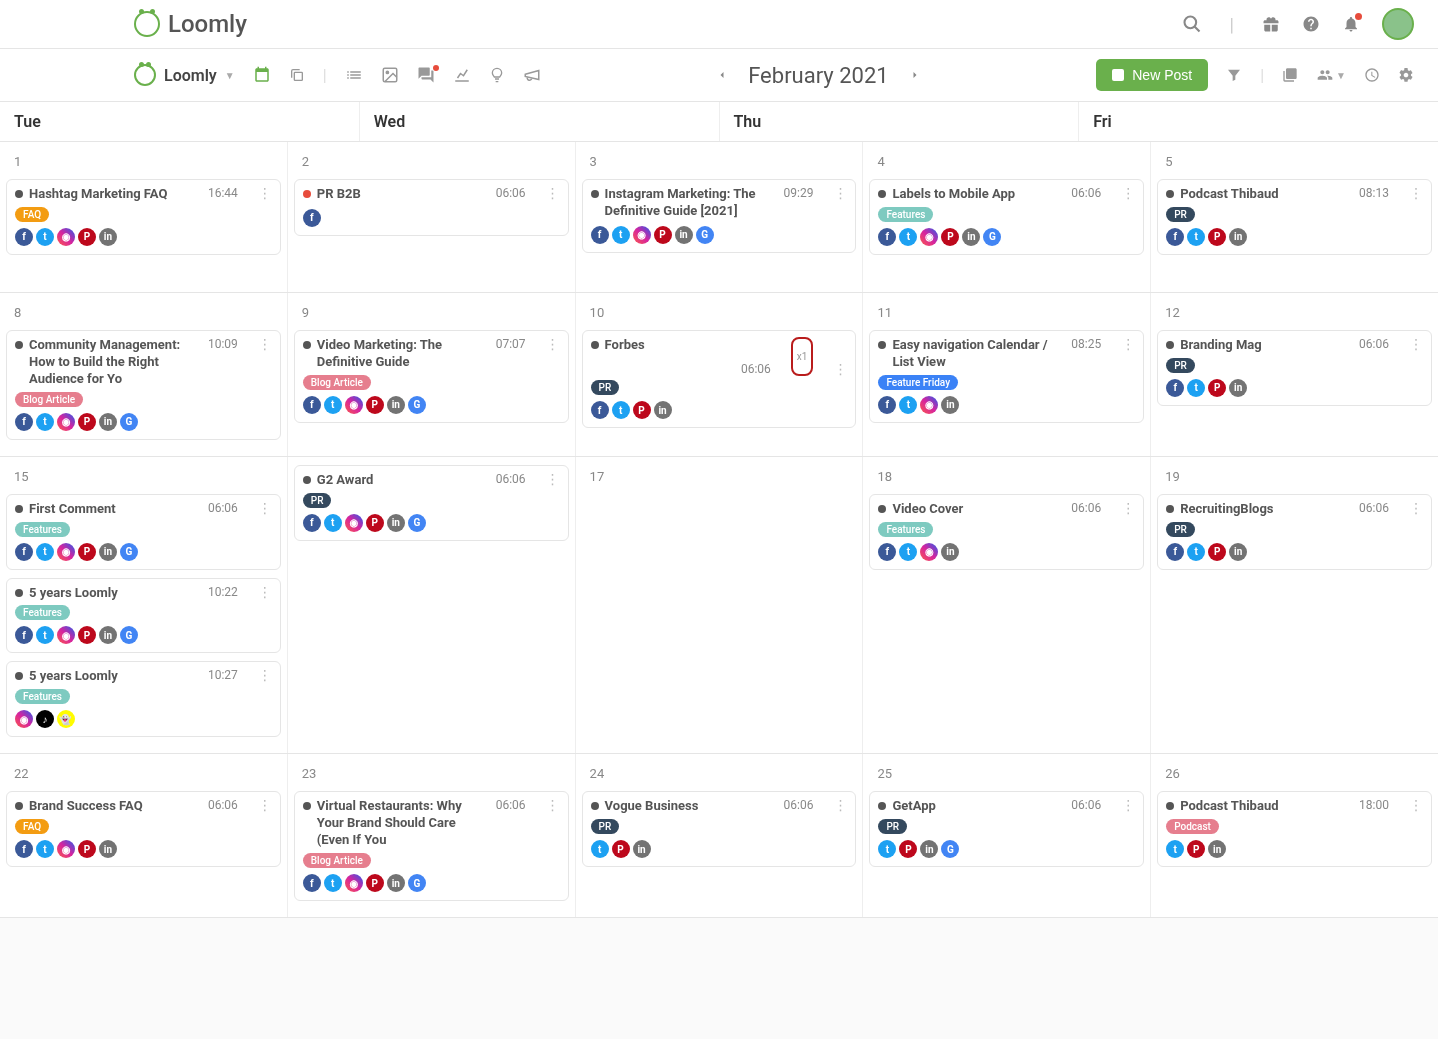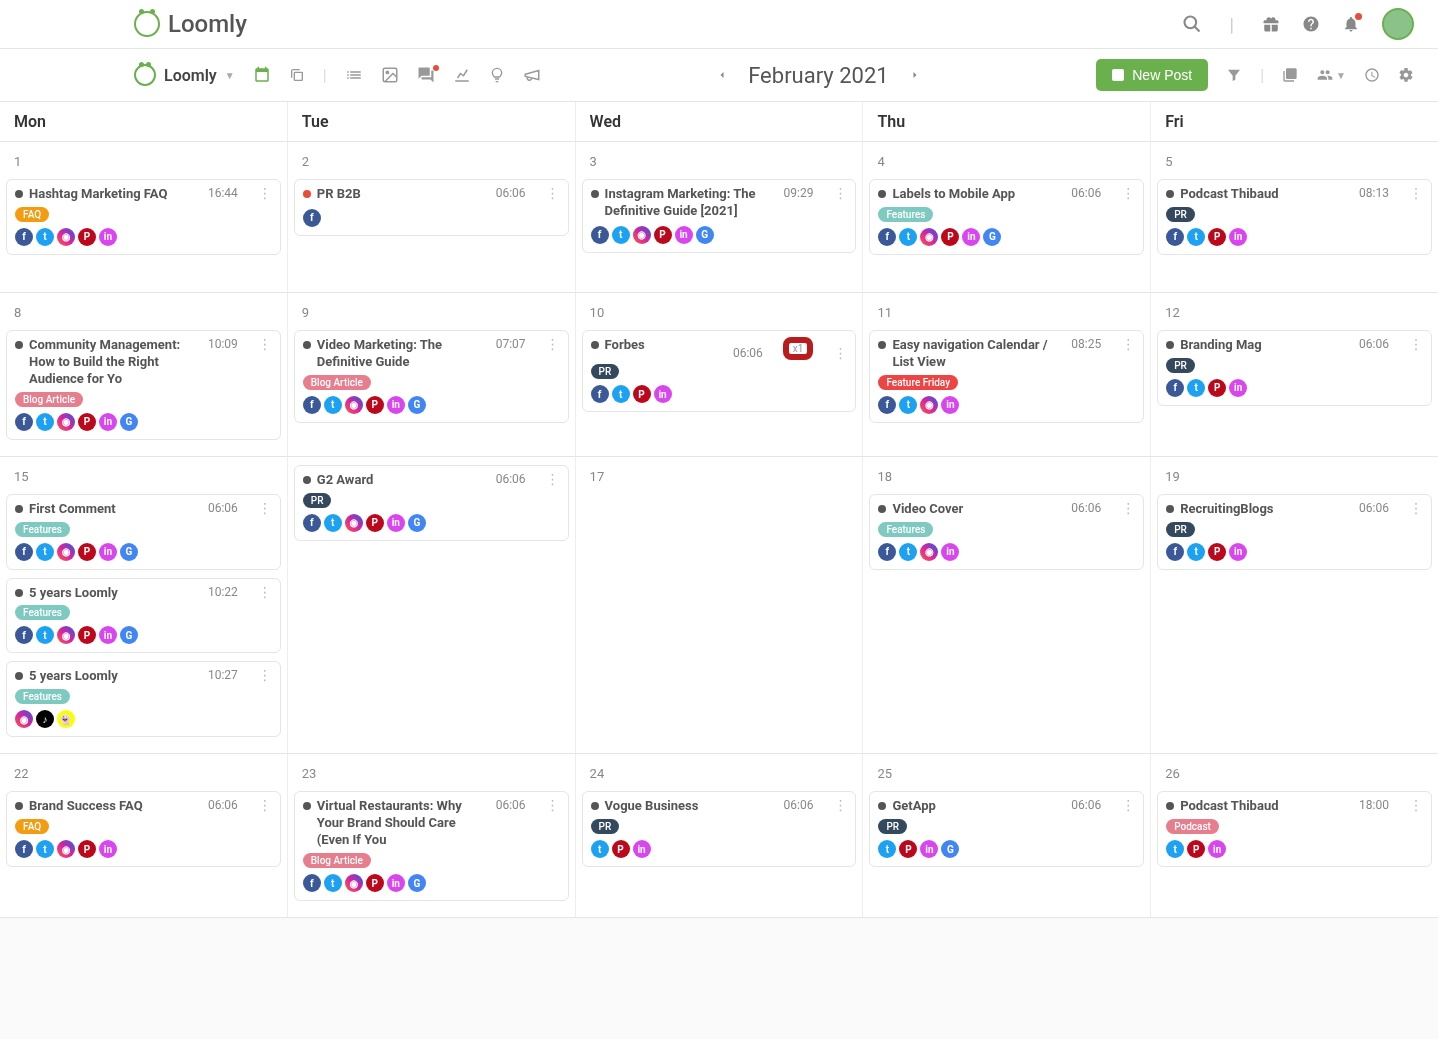--- a/index.html
+++ b/index.html
@@ -50,31 +50,31 @@
     .cal-cell:last-child { border-right: none; }
     .date-num { font-size: 13px; color: #888; padding: 4px 8px 10px; }
     
     .post-card { border: 1px solid #e5e5e5; border-radius: 6px; padding: 6px 8px 8px; margin-bottom: 8px; background: #fff; position: relative; }
     .pc-head { display: flex; align-items: flex-start; justify-content: space-between; gap: 6px; }
     .pc-title-wrap { display: flex; align-items: flex-start; gap: 6px; flex: 1; font-weight: bold; }
     .status-dot { width: 8px; height: 8px; border-radius: 50%; margin-top: 4px; flex-shrink: 0; }
     .pc-title { font-size: 13px; color: #555; line-height: 1.3; }
     .pc-time-wrap { display: flex; align-items: flex-end; gap: 20px; }
     .pc-time { font-size: 12px; color: #888; }
-    .x1 { font-size: 10px; color: #999; border: 6px solid #b91c1c; border-radius: 8px; padding: 0 4px; }
+    .x1 { font-size: 10px; color: #999; border: 2px solid #b91c1c; border-radius: 8px; padding: 12px 4px; }
     .kebab { color: #bbb; font-size: 14px; cursor: pointer; line-height: 1; }
     
     .tag { display: inline-block; font-size: 10px; color: #fff; padding: 2px 8px; border-radius: 9px; margin-top: 4px; font-weight: 500; }
     .channels { display: flex; gap: 3px; margin-top: 6px; }
     .ch { width: 18px; height: 18px; border-radius: 50%; display: flex; align-items: center; justify-content: center; color: #fff; font-size: 10px; font-weight: bold; }
     .ch-fb { background: #3b5998; }
     .ch-tw { background: #1da1f2; }
     .ch-ig { background: linear-gradient(45deg,#fd5949,#d6249f,#285AEB); }
     .ch-pi { background: #bd081c; }
-    .ch-li { background: #d946ef; }
+    .ch-li { background: #737373; }
     .ch-gg { background: #4285f4; }
     .ch-tk { background: #000; }
     .ch-sn { background: #fffc00; color: #333; }
     
     svg { display: block; }
   </style>
 </head>
 <body>
 
 <div class="top-header">
@@ -207,21 +207,20 @@
     </span>
     <span class="tb-icon">
       <svg width="16" height="16" viewBox="0 0 24 24" fill="currentColor">
           <path d="M19.4 13l.1-1-.1-1 2.1-1.7c.2-.2.2-.4.1-.6l-2-3.5c-.1-.2-.4-.3-.6-.2l-2.5 1c-.5-.4-1.1-.7-1.7-1L14.4 2c0-.2-.2-.4-.4-.4h-4c-.2 0-.4.2-.4.4l-.4 2.7c-.6.2-1.2.6-1.7 1l-2.5-1c-.2-.1-.5 0-.6.2l-2 3.5c-.1.2-.1.5.1.6L4.6 11l-.1 1 .1 1-2.1 1.7c-.2.2-.2.4-.1.6l2 3.5c.1.2.4.3.6.2l2.5-1c.5.4 1.1.7 1.7 1l.4 2.7c0 .2.2.4.4.4h4c.2 0 .4-.2.4-.4l.4-2.7c.6-.2 1.2-.6 1.7-1l2.5 1c.2.1.5 0 .6-.2l2-3.5c.1-.2.1-.5-.1-.6L19.4 13zM12 15.5c-1.9 0-3.5-1.6-3.5-3.5s1.6-3.5 3.5-3.5 3.5 1.6 3.5 3.5-1.6 3.5-3.5 3.5z"></path>
         </svg>
     </span>
   </div>
 </div>
 
 <div class="cal-header">
-  <div>Mon</div>
   <div>Tue</div>
   <div>Wed</div>
   <div>Thu</div>
   <div>Fri</div>
 </div>
 
 <div class="cal-body" id="cal-body">
     <div class="cal-row">
       <div class="cal-cell">
         <div class="date-num">1</div>
@@ -386,21 +385,21 @@
         <div class="date-num">11</div>
         <div class="post-card"><div class="pc-head">
             <div class="pc-title-wrap">
               <div class="status-dot" style="background: rgb(85, 85, 85);"></div>
               <div class="pc-title">Easy navigation Calendar / List View</div>
             </div>
             <div class="pc-time-wrap">
               <span class="pc-time">08:25</span>
               <span class="kebab">⋮</span>
             </div>
-          </div><span class="tag" style="background: #ef4444;">Feature Friday</span><div class="channels">
+          </div><span class="tag" style="background: #3b82f6;">Feature Friday</span><div class="channels">
             <div class="ch ch-fb">f</div>
             <div class="ch ch-tw">t</div>
             <div class="ch ch-ig">◉</div>
             <div class="ch ch-li">in</div>
           </div></div>
       </div>
       <div class="cal-cell">
         <div class="date-num">12</div>
         <div class="post-card"><div class="pc-head">
             <div class="pc-title-wrap">

